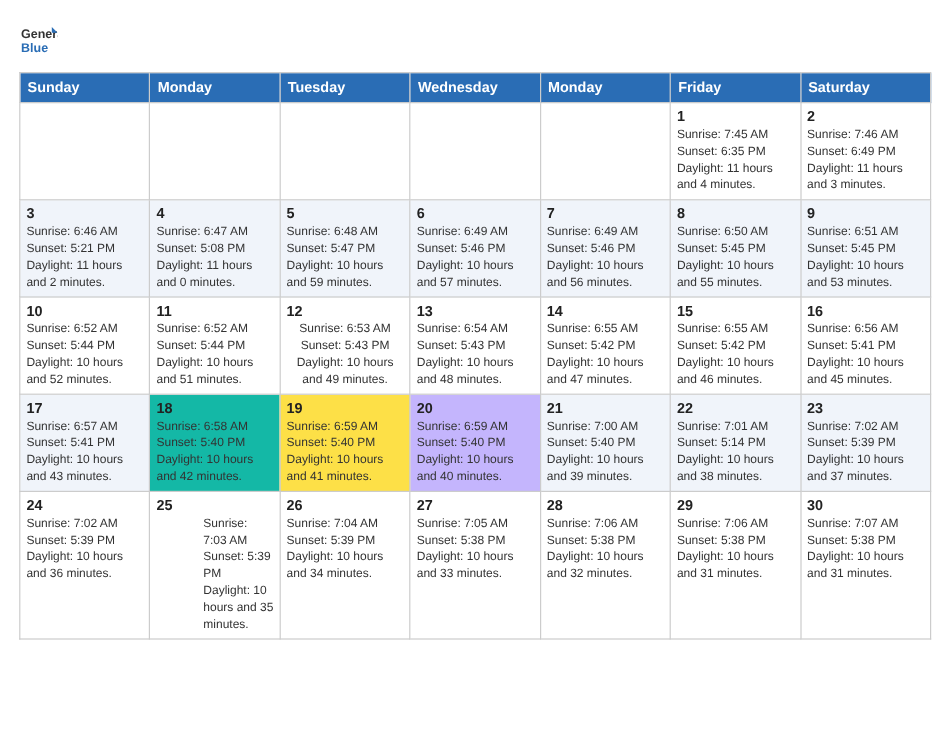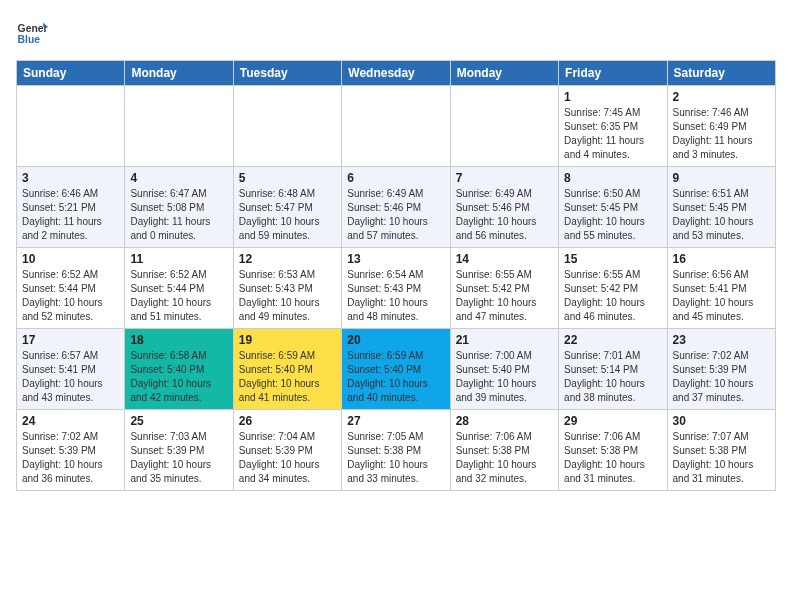--- a/index.html
+++ b/index.html
@@ -179,21 +179,21 @@
 Daylight: 10 hours and 52 minutes.</div>
         </td>
         <td>
           <span class="day-num">11</span>
           <div class="day-info" style="white-space: pre-line;">Sunrise: 6:52 AM
 Sunset: 5:44 PM
 Daylight: 10 hours and 51 minutes.</div>
         </td>
         <td>
           <span class="day-num">12</span>
-          <div class="day-info" style="white-space: pre-line;">Sunrise: 6:53 AM
+          <div class="day-info" style="white-space: pre-line; text-align: center;">Sunrise: 6:53 AM
 Sunset: 5:43 PM
 Daylight: 10 hours and 49 minutes.</div>
         </td>
         <td>
           <span class="day-num">13</span>
           <div class="day-info" style="white-space: pre-line;">Sunrise: 6:54 AM
 Sunset: 5:43 PM
 Daylight: 10 hours and 48 minutes.</div>
         </td>
         <td>
@@ -227,21 +227,21 @@
           <div class="day-info" style="white-space: pre-line;">Sunrise: 6:58 AM
 Sunset: 5:40 PM
 Daylight: 10 hours and 42 minutes.</div>
         </td>
         <td style="background: #fde047;">
           <span class="day-num">19</span>
           <div class="day-info" style="white-space: pre-line;">Sunrise: 6:59 AM
 Sunset: 5:40 PM
 Daylight: 10 hours and 41 minutes.</div>
         </td>
-        <td style="background: #0ea5e9;">
+        <td style="background: #c4b5fd;">
           <span class="day-num">20</span>
           <div class="day-info" style="white-space: pre-line;">Sunrise: 6:59 AM
 Sunset: 5:40 PM
 Daylight: 10 hours and 40 minutes.</div>
         </td>
         <td style="background: rgb(240, 244, 250);">
           <span class="day-num">21</span>
           <div class="day-info" style="white-space: pre-line;">Sunrise: 7:00 AM
 Sunset: 5:40 PM
 Daylight: 10 hours and 39 minutes.</div>
@@ -261,21 +261,21 @@
       </tr>
       <tr>
         <td>
           <span class="day-num">24</span>
           <div class="day-info" style="white-space: pre-line;">Sunrise: 7:02 AM
 Sunset: 5:39 PM
 Daylight: 10 hours and 36 minutes.</div>
         </td>
         <td>
           <span class="day-num">25</span>
-          <div class="day-info" style="white-space: pre-line;">Sunrise: 7:03 AM
+          <div class="day-info" style="white-space: pre-line; margin-left: 39px;">Sunrise: 7:03 AM
 Sunset: 5:39 PM
 Daylight: 10 hours and 35 minutes.</div>
         </td>
         <td>
           <span class="day-num">26</span>
           <div class="day-info" style="white-space: pre-line;">Sunrise: 7:04 AM
 Sunset: 5:39 PM
 Daylight: 10 hours and 34 minutes.</div>
         </td>
         <td>

